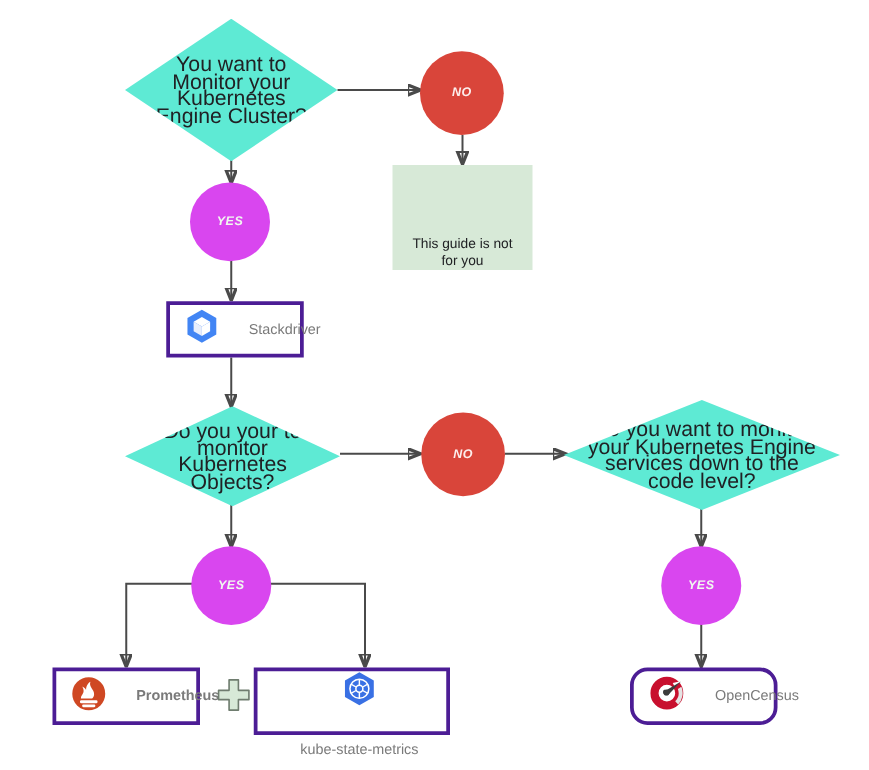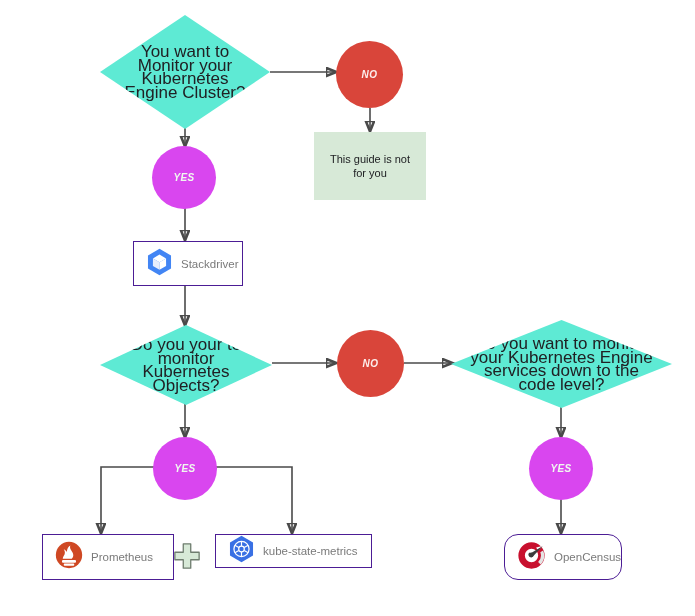--- a/index.html
+++ b/index.html
@@ -59,25 +59,25 @@
     text-align: center;
     color: #202124;
     font-size: 11px;
     line-height: 14px;
     padding: 0 12px;
   }
 
   
   .card {
     background: #ffffff;
-    border: 1px solid #4c1d95;
+    border: 3px solid #4c1d95;
     display: flex;
     align-items: center;
     padding-left: 12px;
-    gap: 8px;
+    gap: 24px;
     box-shadow: 0 0 0 0 rgba(0,0,0,0);
   }
   .card .label {
     color: #7a7a7a;
     font-size: 11.5px;
     white-space: nowrap;
   }
   .card .icon { flex: 0 0 auto; display: block; }
 
   
@@ -138,21 +138,21 @@
   </svg>
 
   <div class="node diamond" style="left:100px; top:15px; width:170px; height:114px;">
     <span>You want to Monitor your Kubernetes Engine Cluster?</span>
   </div>
 
   <div class="node circle circle-no" style="left:336px; top:41px; width:67px; height:67px;">
     <span>NO</span>
   </div>
 
-  <div class="node greenbox" style="left:314px; top:132px; width:112px; height:68px;">
+  <div class="node greenbox" style="left:314px; top:132px; width:112px; height:84px;align-items:flex-end;">
     <span>This guide is not for you</span>
   </div>
 
   <div class="node circle circle-yes" style="left:152px; top:146px; width:64px; height:63px;">
     <span>YES</span>
   </div>
 
   <div class="node card" style="left:133px; top:241px; width:110px; height:45px;">
     <span class="icon">
       <svg width="27" height="28" viewBox="0 0 32 34" xmlns="http://www.w3.org/2000/svg">
@@ -178,41 +178,41 @@
   </div>
 
   <div class="node circle circle-yes" style="left:153px; top:437px; width:64px; height:63px;">
     <span>YES</span>
   </div>
 
   <div class="node circle circle-yes" style="left:529px; top:437px; width:64px; height:63px;">
     <span>YES</span>
   </div>
 
-  <div class="node card" style="left:42px; top:534px; width:132px; height:46px;">
+  <div class="node card" style="left:42px; top:534px; width:118px; height:46px;font-weight:bold;">
     <span class="icon">
       <svg width="28" height="28" viewBox="0 0 34 34" xmlns="http://www.w3.org/2000/svg">
         <circle cx="17" cy="17" r="16" fill="#cf4823"></circle>
         <rect x="8.5" y="23.2" width="17" height="3.1" rx="1.2" fill="#ffffff"></rect>
         <path d="M9.4 21.6 C9.4 18.4 12 17.6 12 14.2 C12 11.6 10.6 9.9 10.6 9.9 C13.2 10.8 14.4 13.2 14.4 13.2 C14.4 10 16.2 6.6 18.6 5.4 C17.8 7.6 18.4 9.4 19.8 11.6 C21.1 13.6 22.2 15 22.2 17.4 C22.2 19.2 21.4 20.6 20.3 21.6 Z" fill="#ffffff"></path>
         <rect x="10.6" y="27.4" width="12.8" height="2.6" rx="1.1" fill="#ffffff"></rect>
       </svg>
     </span>
     <span class="label">Prometheus</span>
   </div>
 
   <div class="node plus-wrap" style="left:172px; top:543px; width:30px; height:30px;">
     <span>
       <svg width="28" height="28" viewBox="0 0 30 30" xmlns="http://www.w3.org/2000/svg">
         <path d="M11,2 H19 V11 H28 V19 H19 V28 H11 V19 H2 V11 H11 Z" fill="#d7e9d7" stroke="#6f7d6f" stroke-width="1.4" stroke-linejoin="round"></path>
       </svg>
     </span>
   </div>
 
-  <div class="node card" style="left:215px; top:534px; width:157px; height:34px;">
+  <div class="node card" style="left:203px; top:534px; width:157px; height:54px;flex-direction:column;">
     <span class="icon">
       <svg width="27" height="28" viewBox="0 0 32 34" xmlns="http://www.w3.org/2000/svg">
         <polygon points="16,1 30,9 30,25 16,33 2,25 2,9" fill="#3970e4"></polygon>
         <circle cx="16" cy="17" r="9.2" fill="none" stroke="#ffffff" stroke-width="1.5"></circle>
         <circle cx="16" cy="17" r="3.4" fill="none" stroke="#ffffff" stroke-width="1.5"></circle>
         <g stroke="#ffffff" stroke-width="1.4">
           <line x1="16" y1="7.8" x2="16" y2="13.6"></line>
           <line x1="24.2" y1="12.4" x2="19.2" y2="15.3"></line>
           <line x1="24.2" y1="21.6" x2="19.2" y2="18.7"></line>
           <line x1="16" y1="26.2" x2="16" y2="20.4"></line>

